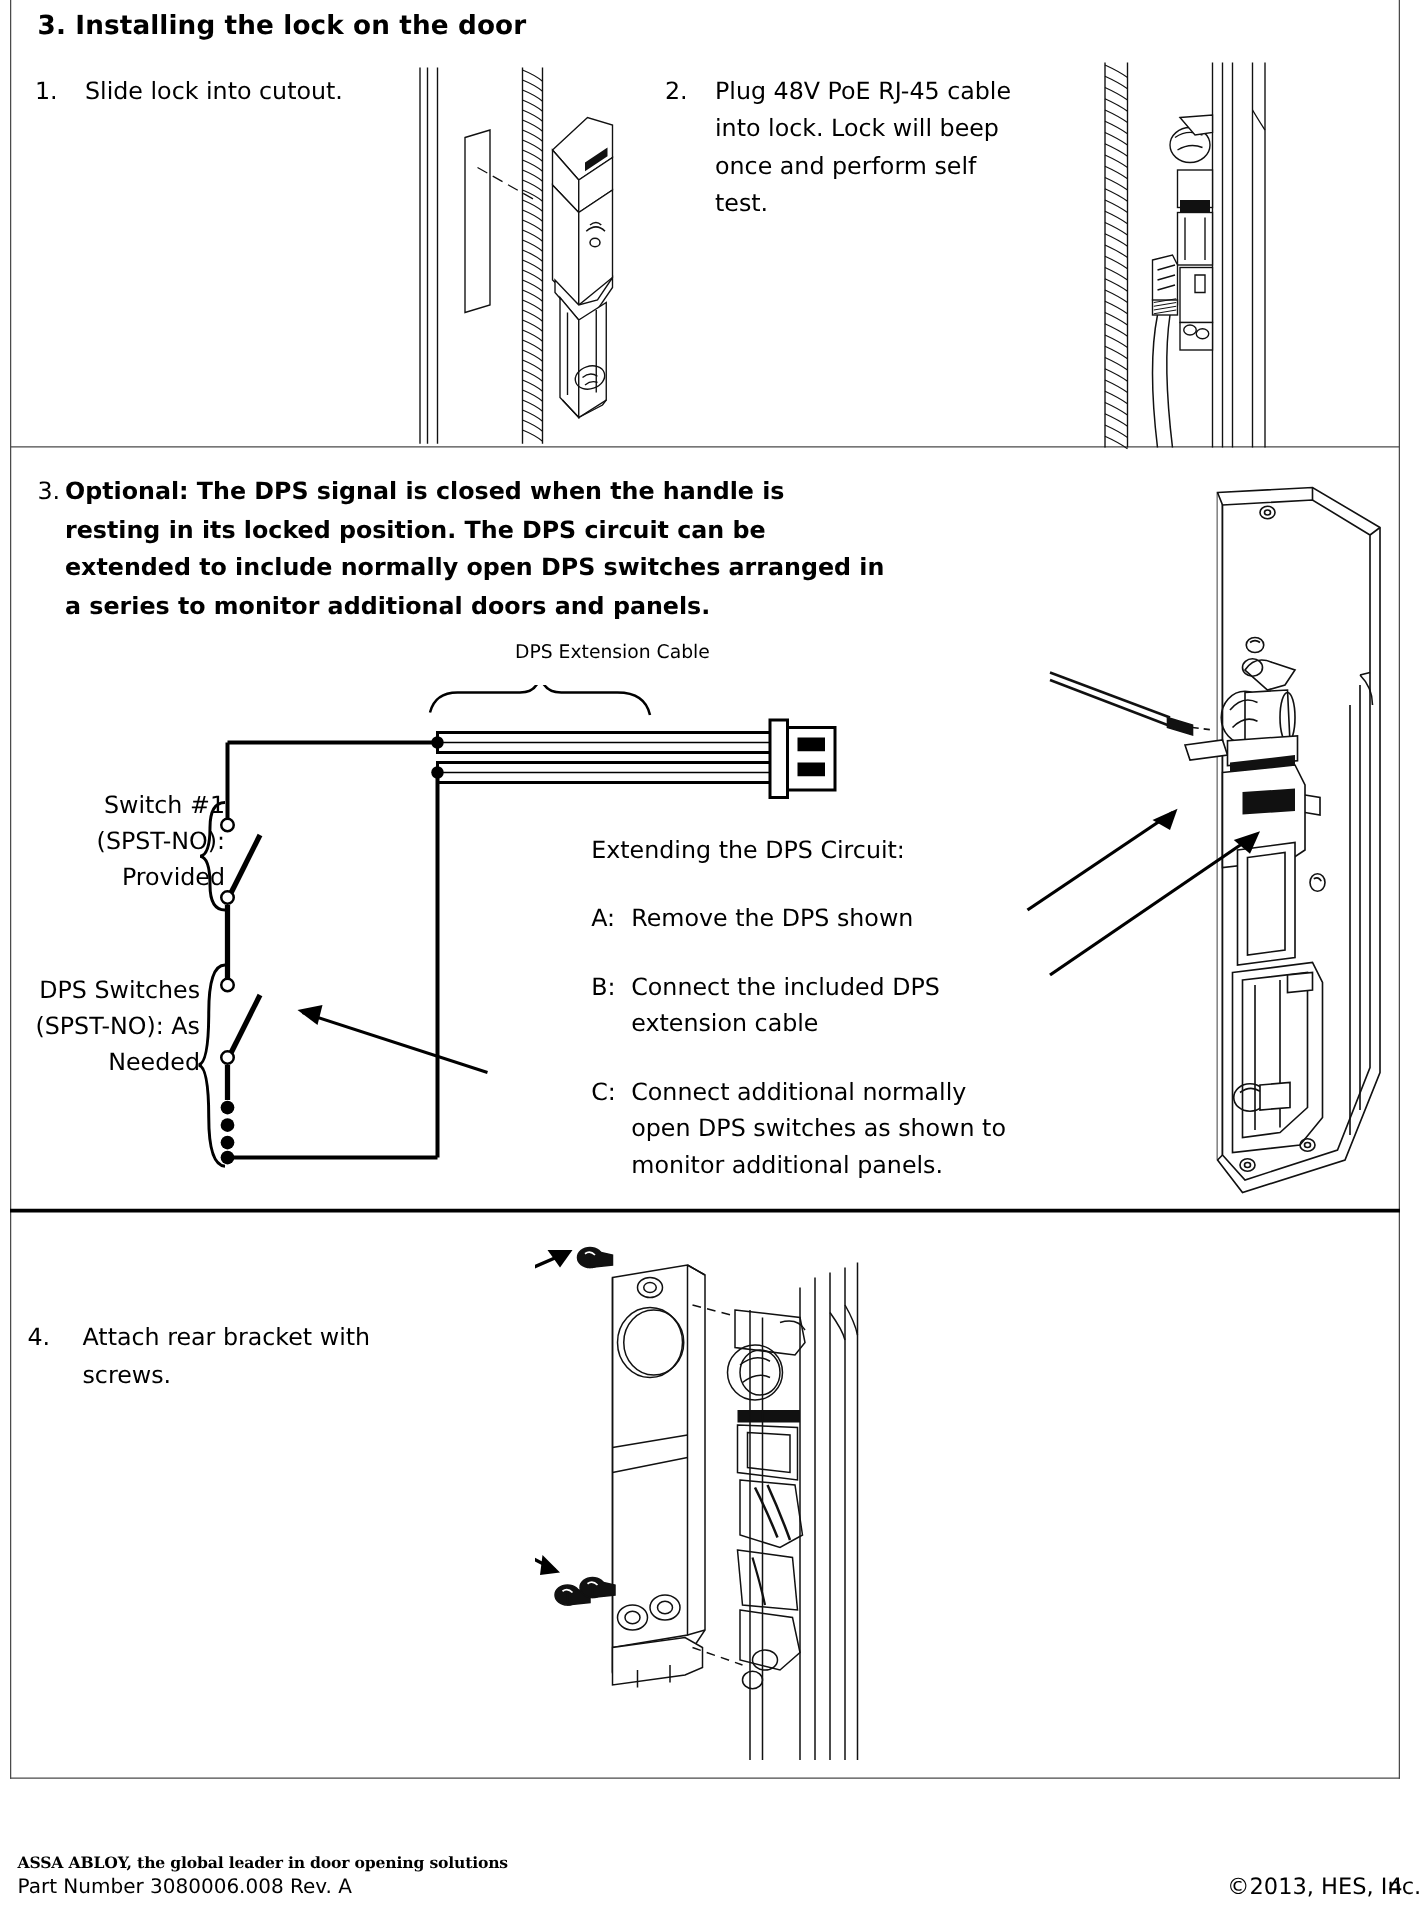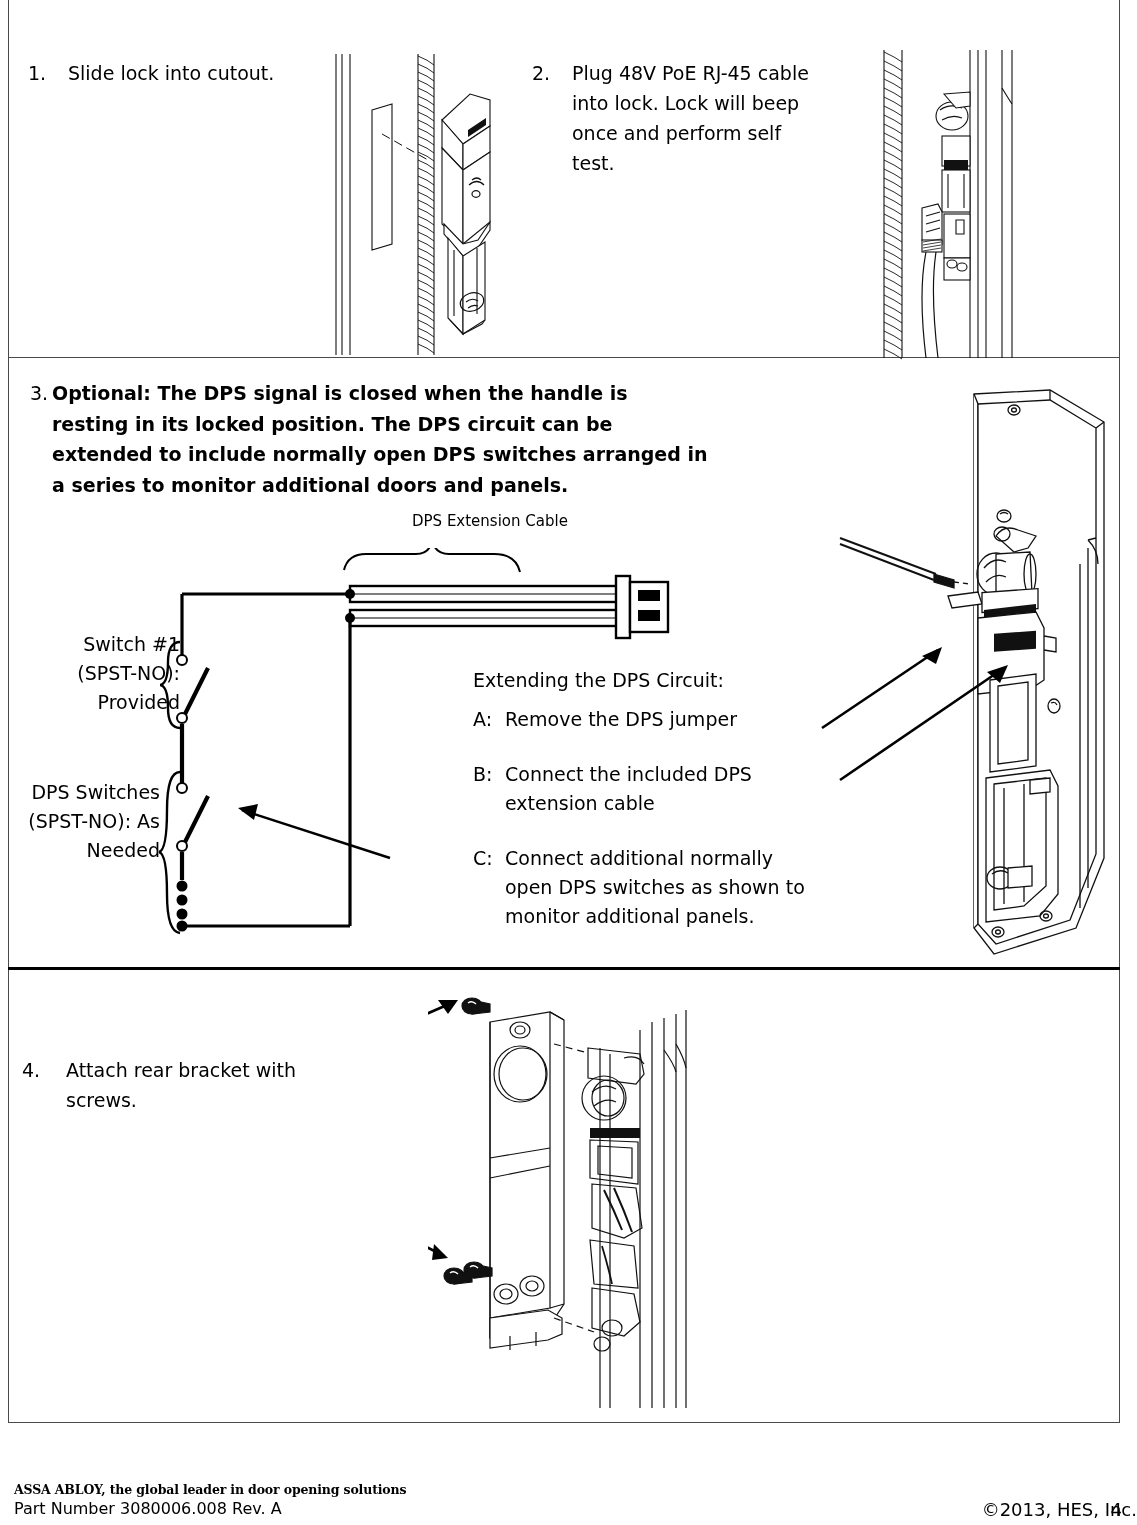--- a/index.html
+++ b/index.html
@@ -103,21 +103,21 @@
   #dps-switches-label { left: 20px; top: 778px; width: 140px; }
 
   .instr-block {
     position: absolute;
     left: 473px;
     top: 666px;
     font-size: 19px;
     line-height: 29px;
     width: 350px;
   }
-  .instr-block .head { margin-bottom: 10px; }
+  .instr-block .head { margin-bottom: 26px; }
   .instr-block .item { margin-bottom: 26px; position: relative; padding-left: 32px; }
   .instr-block .item .tag { position: absolute; left: 0; top: 0; }
   .instr-block .item .body { display: block; }
 
   
   .footer {
     position: absolute;
     left: 0;
     top: 1478px;
     width: 1137px;
@@ -167,20 +167,21 @@
 </style>
 </head>
 <body>
 
 <div class="page">
 
   <div class="frame"></div>
   <div class="divider-thin" style="top:357px;"></div>
   <div class="divider-thick" style="top:967px;"></div>
 
+  <div class="section-title">3. Installing the lock on the door</div>
 
   <div class="step" id="step1">
     <span class="num">1.</span>
     <span class="txt">Slide lock into cutout.</span>
   </div>
 
   <div class="step" id="step2">
     <span class="num">2.</span>
     <span class="txt">Plug 48V PoE RJ-45 cable into lock. Lock will beep once and perform self test.</span>
   </div>
@@ -413,21 +414,21 @@
   <div class="illus" style="left:158px; top:770px;">
     <svg width="26" height="165" viewBox="0 0 26 165">
       <path d="M22,2 q-13,0 -13,38 q0,40 -8,42 q8,2 8,42 q0,38 13,39" stroke="#000" stroke-width="2.4" fill="none"></path>
     </svg>
   </div>
 
   <div class="instr-block">
     <div class="head">Extending the DPS Circuit:</div>
     <div class="item">
       <span class="tag">A:</span>
-      <span class="body">Remove the DPS jumper</span>
+      <span class="body">Remove the DPS shown</span>
     </div>
     <div class="item">
       <span class="tag">B:</span>
       <span class="body">Connect the included DPS extension cable</span>
     </div>
     <div class="item">
       <span class="tag">C:</span>
       <span class="body">Connect additional normally open DPS switches as shown to monitor additional panels.</span>
     </div>
   </div>

